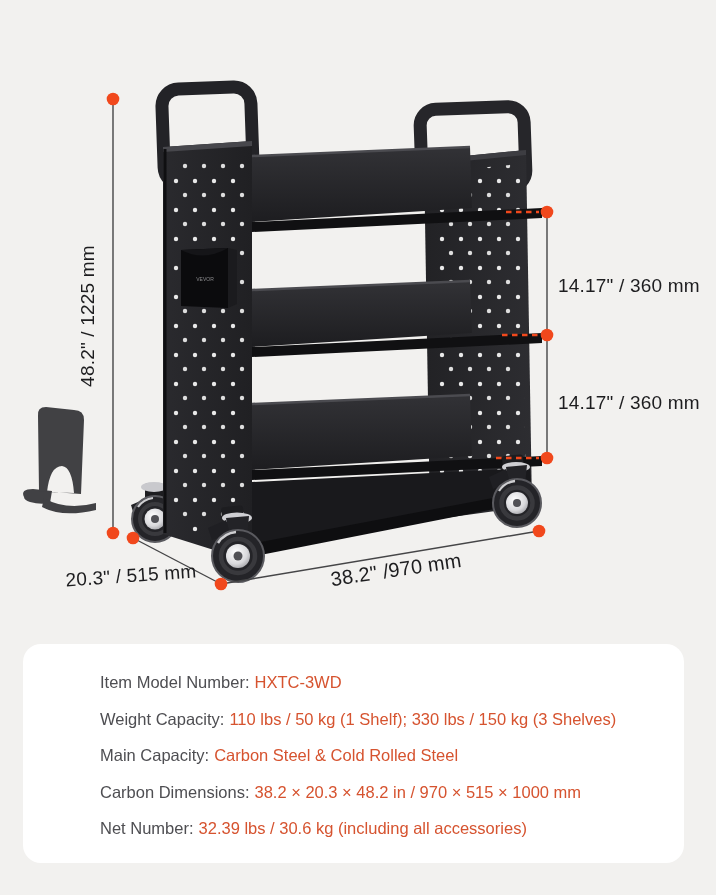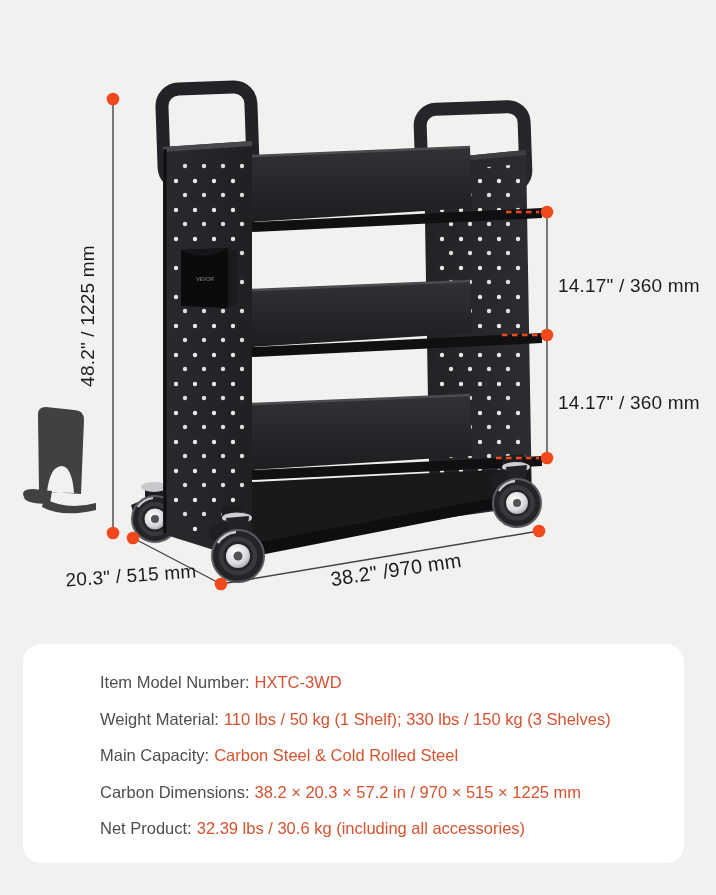--- a/index.html
+++ b/index.html
@@ -224,26 +224,26 @@
   <div class="dim-label gap1">14.17" / 360 mm</div>
   <div class="dim-label gap2">14.17" / 360 mm</div>
   <div class="dim-label depth">20.3" / 515 mm</div>
   <div class="dim-label width">38.2" /970 mm</div>
 
   <div class="specs-card">
     <div class="spec-row">
       <span class="spec-label">Item Model Number:</span><span class="spec-value">HXTC-3WD</span>
     </div>
     <div class="spec-row">
-      <span class="spec-label">Weight Material:</span><span class="spec-value">110 lbs / 50 kg (1 Shelf); 330 lbs / 150 kg (3 Shelves)</span>
+      <span class="spec-label">Weight Capacity:</span><span class="spec-value">110 lbs / 50 kg (1 Shelf); 330 lbs / 150 kg (3 Shelves)</span>
     </div>
     <div class="spec-row">
       <span class="spec-label">Main Capacity:</span><span class="spec-value">Carbon Steel &amp; Cold Rolled Steel</span>
     </div>
     <div class="spec-row">
-      <span class="spec-label">Carbon Dimensions:</span><span class="spec-value">38.2 × 20.3 × 57.2 in / 970 × 515 × 1225 mm</span>
-    </div>
-    <div class="spec-row">
-      <span class="spec-label">Net Product:</span><span class="spec-value">32.39 lbs / 30.6 kg (including all accessories)</span>
+      <span class="spec-label">Carbon Dimensions:</span><span class="spec-value">38.2 × 20.3 × 48.2 in / 970 × 515 × 1000 mm</span>
+    </div>
+    <div class="spec-row">
+      <span class="spec-label">Net Number:</span><span class="spec-value">32.39 lbs / 30.6 kg (including all accessories)</span>
     </div>
   </div>
 
 </div>
 
 </body></html>

